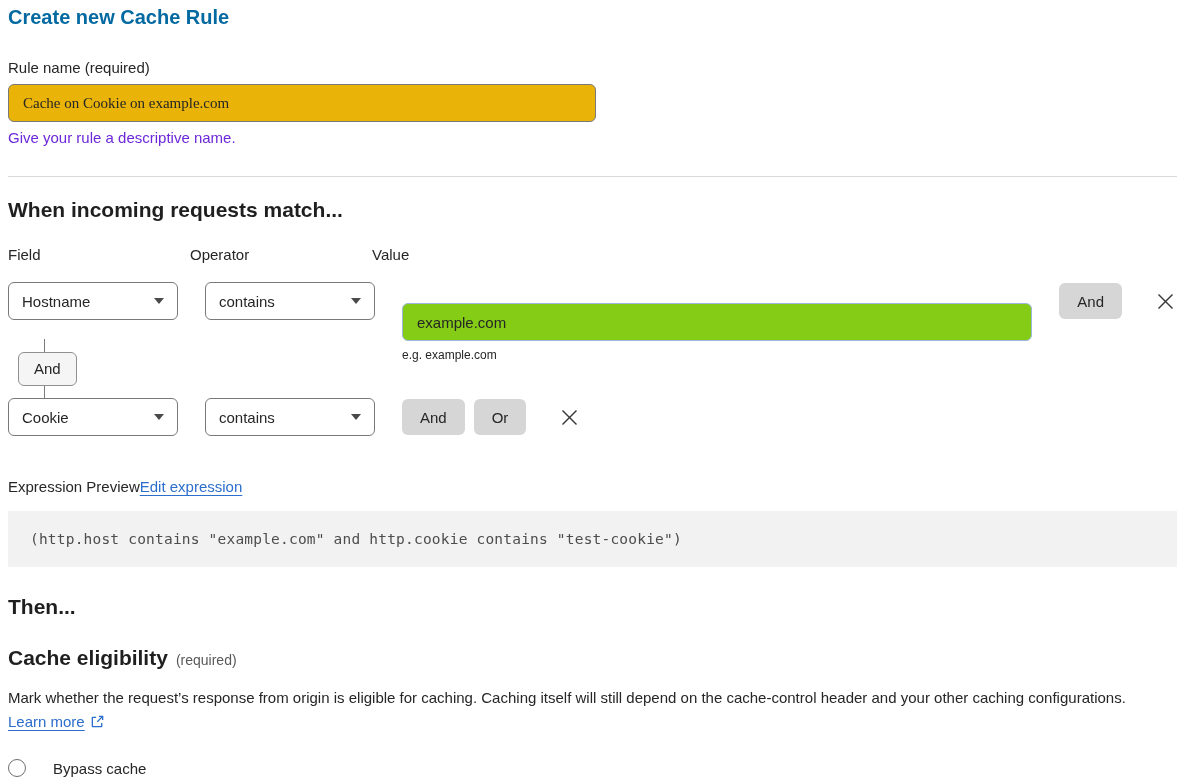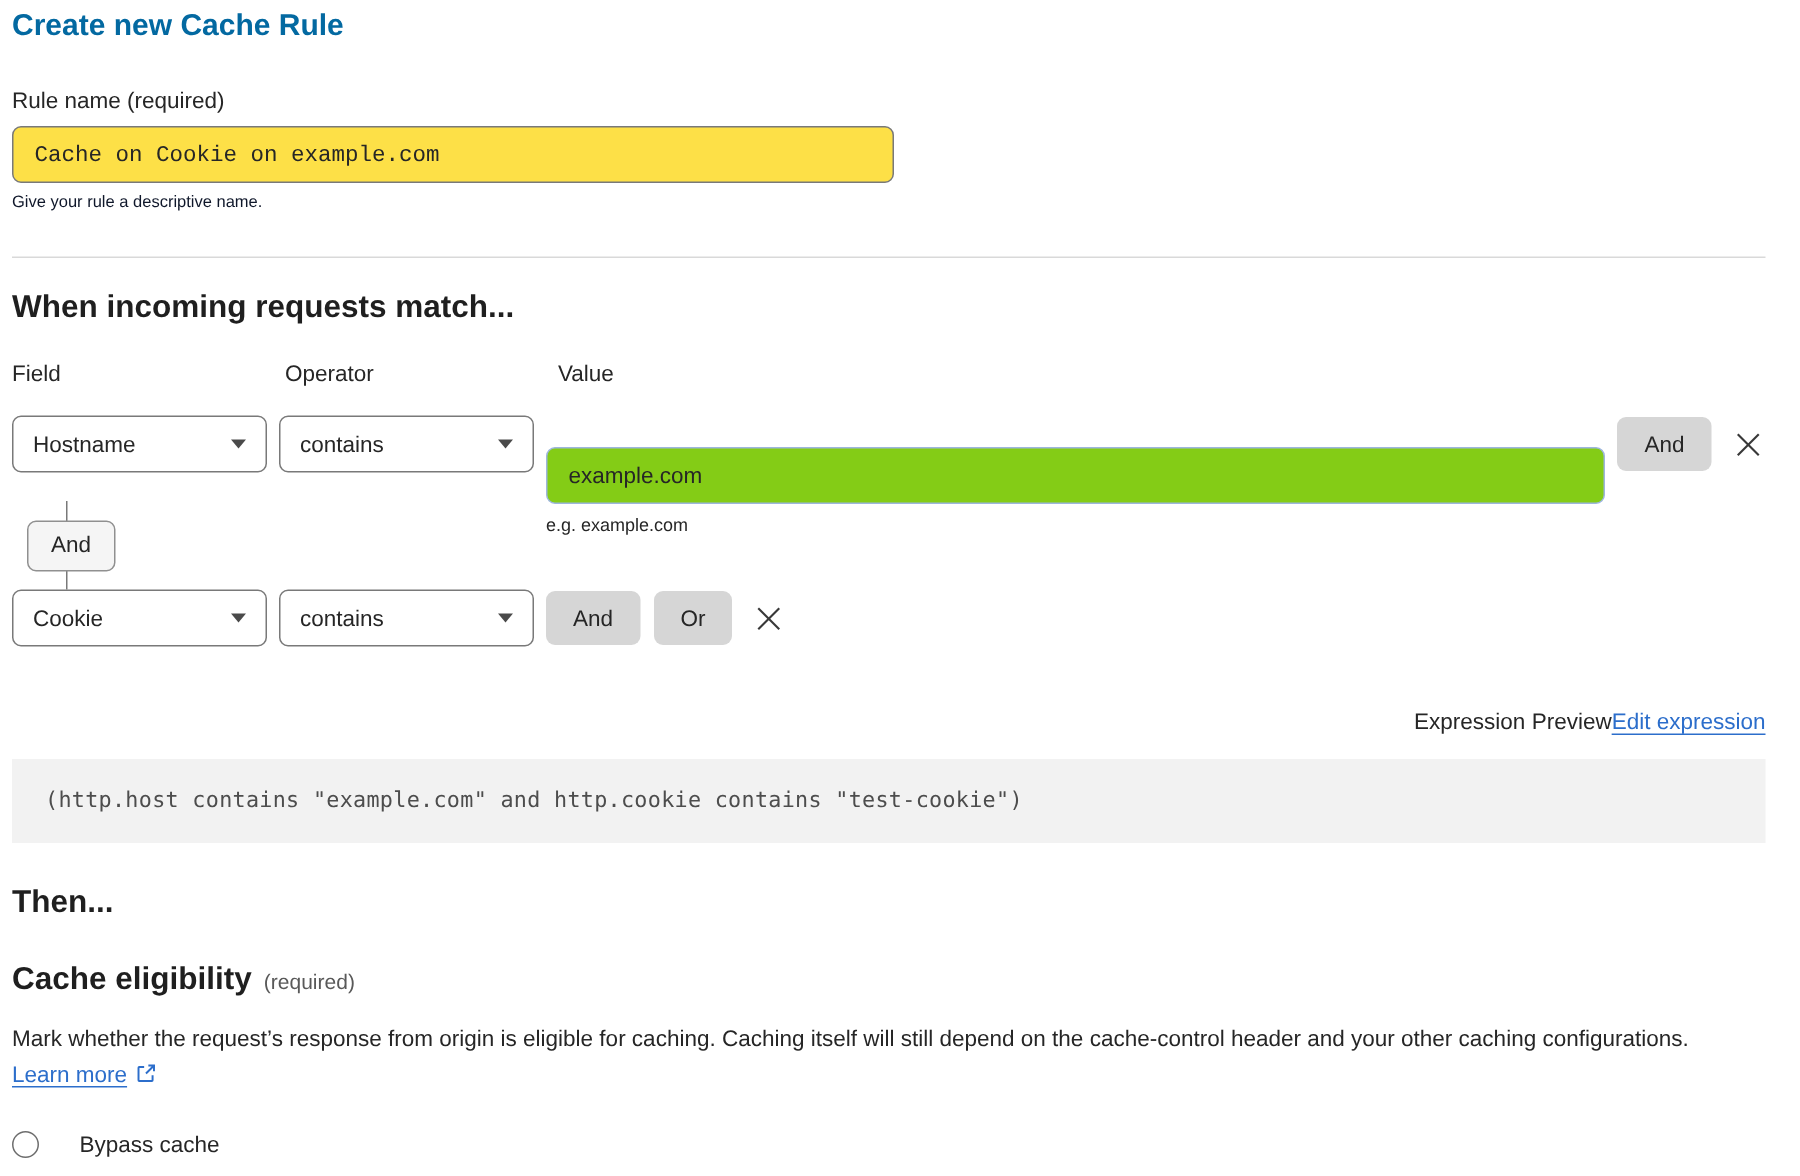--- a/index.html
+++ b/index.html
@@ -22,26 +22,26 @@
   
   .field-label { font-size: 15px; margin-bottom: 8px; }
   .rule-name-input {
     display: block;
     width: 588px;
     height: 38px;
     border: 1px solid #797979;
     border-radius: 6px;
     padding: 0 14px;
     font-size: 15px;
-    font-family: Liberation Mono, monospace;
+    font-family: Liberation Serif, serif;
     color: #262626;
-    background: #fde047;
+    background: #eab308;
     outline: none;
   }
-  .helper { font-size: 11px; color: #0f172a; margin-top: 7px; }
+  .helper { font-size: 15px; color: #6d28d9; margin-top: 7px; }
   .divider {
     border: none;
     border-top: 1px solid #d9d9d9;
     margin: 30px 0 0 0;
   }
   .section-heading {
     font-size: 21px;
     font-weight: bold;
     color: #1f1f1f;
     margin-top: 21px;
@@ -51,21 +51,21 @@
     display: flex;
     gap: 12px;
     margin-top: 24px;
     margin-bottom: 11px;
   }
   .col-field-w { width: 170px; }
   .col-op-w   { width: 170px; }
   .col-value-w { flex: 1; }
   .cond-row {
     display: flex;
-    gap: 8px;
+    gap: 27px;
     align-items: flex-start;
   }
   .select-box {
     width: 170px;
     height: 38px;
     border: 1px solid #797979;
     border-radius: 6px;
     background: #fff;
     display: flex;
     align-items: center;
@@ -151,21 +151,21 @@
     background: #f5f5f5;
     border: 1px solid #909090;
     border-radius: 6px;
     font-size: 15px;
     cursor: pointer;
   }
   .row2 { margin-top: 12px; }
   
   .expr-header {
     display: flex;
-    justify-content: flex-end;
+    justify-content: flex-start;
     align-items: baseline;
     margin-top: 42px;
   }
   .link {
     color: #2c6ecb;
     text-decoration: underline;
     text-underline-offset: 3px;
     cursor: pointer;
     font-size: 15px;
   }

